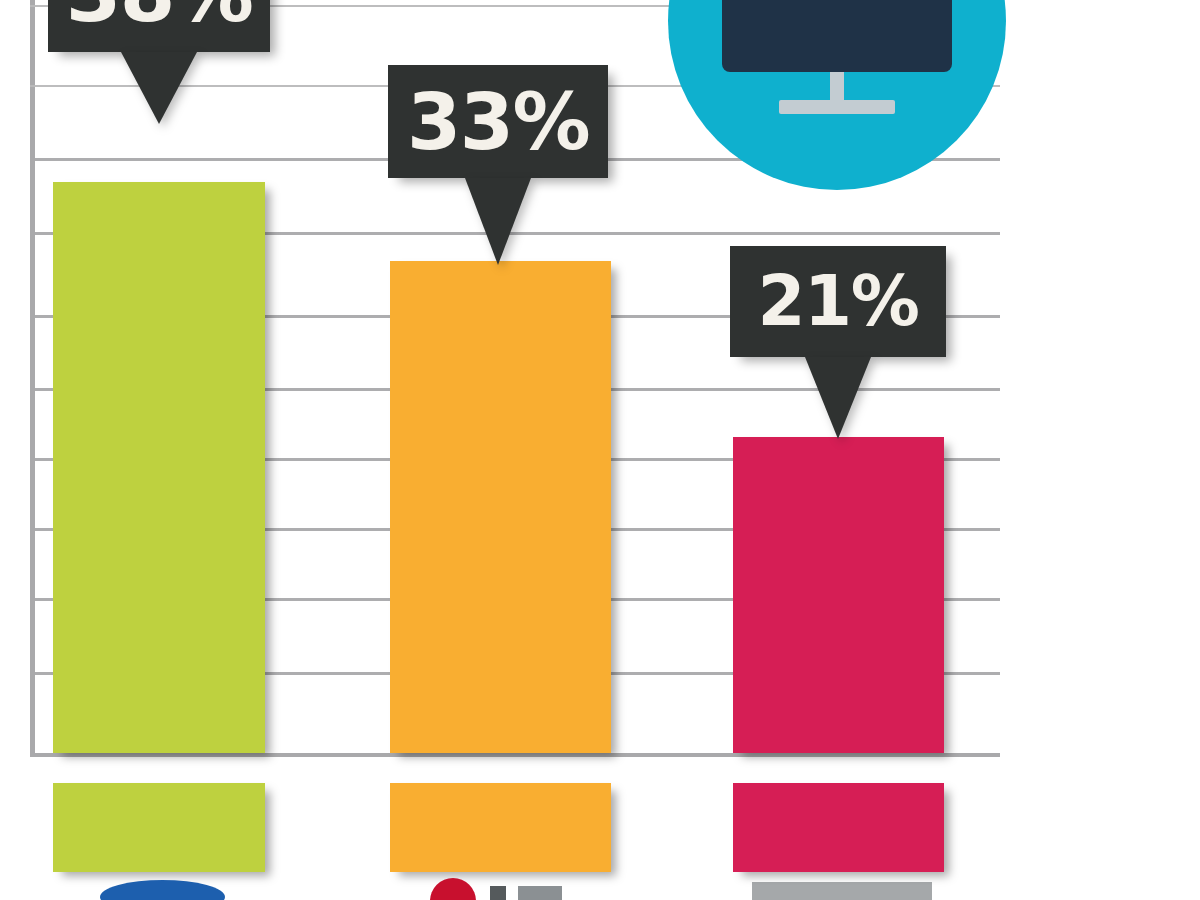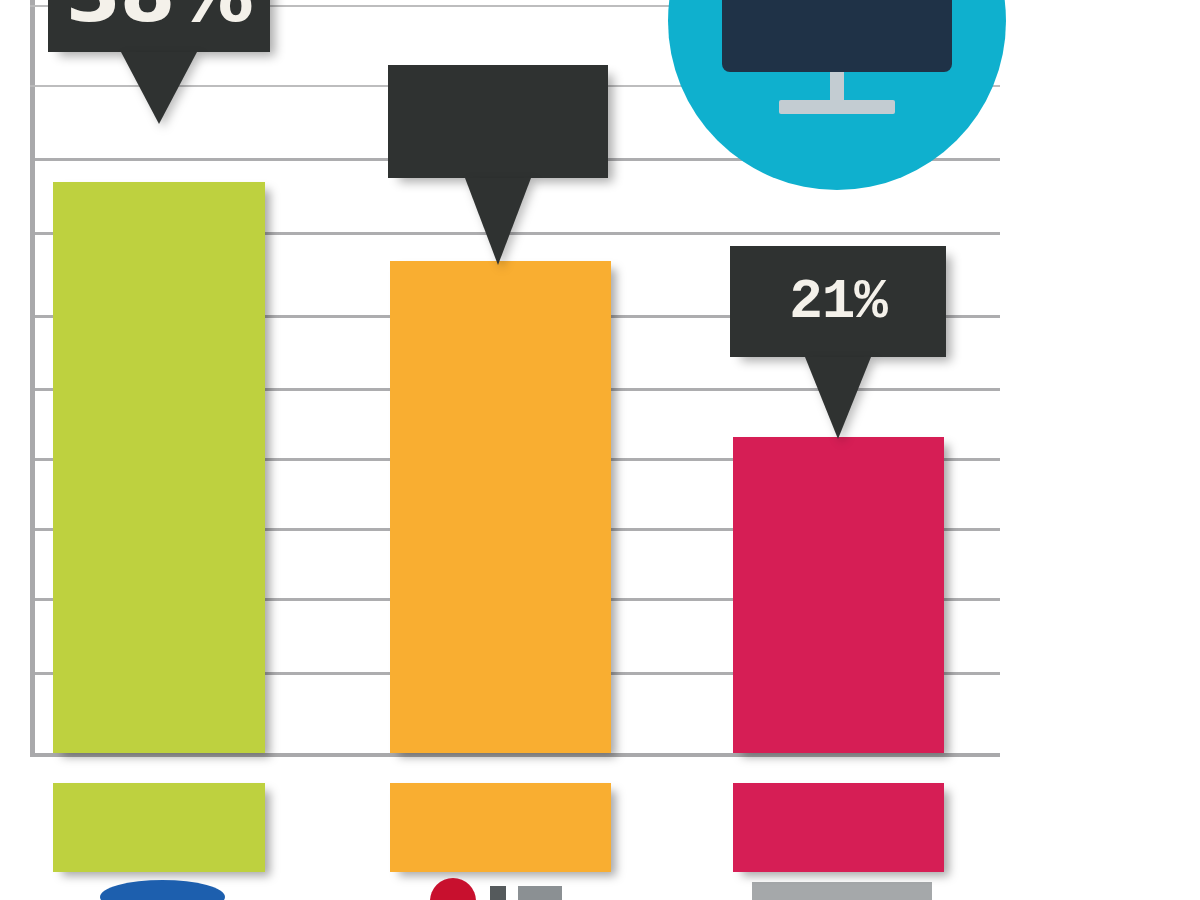--- a/index.html
+++ b/index.html
@@ -174,25 +174,26 @@
   <div class="bar" style="left:733px;top:437px;width:211px;height:316px;">
     <div class="bar-inner" style="background:#d61e55;"></div>
   </div>
 
   <div class="callout" style="left:48px;top:-64px;width:222px;height:116px;">
     <span class="callout-label" style="font-size:80px;">38%</span>
     <span class="callout-tail"></span>
   </div>
 
   <div class="callout" style="left:388px;top:65px;width:220px;height:113px;">
+    <span class="callout-label" style="font-size:78px;">33%</span>
     <span class="callout-tail" style="border-left-width:33px;border-right-width:33px;border-top-width:87px;"></span>
   </div>
 
   <div class="callout" style="left:730px;top:246px;width:216px;height:111px;">
-    <span class="callout-label" style="font-size:56px;font-family:Liberation Mono, monospace;">21%</span>
+    <span class="callout-label" style="font-size:69px;">21%</span>
     <span class="callout-tail" style="border-left-width:33px;border-right-width:33px;border-top-width:82px;"></span>
   </div>
 
   <div class="legend-swatch" style="left:53px;top:783px;width:212px;height:89px;background:#bed13f;"></div>
   <div class="brand-logo" style="left:100px;top:880px;width:125px;height:20px;">
     <div style="width:125px;height:34px;background:#1d5fae;border-radius:50%/50%;"></div>
   </div>
 
   <div class="legend-swatch" style="left:390px;top:783px;width:221px;height:89px;background:#f9ae31;"></div>
   <div class="brand-logo" style="left:430px;top:878px;width:150px;height:22px;">

